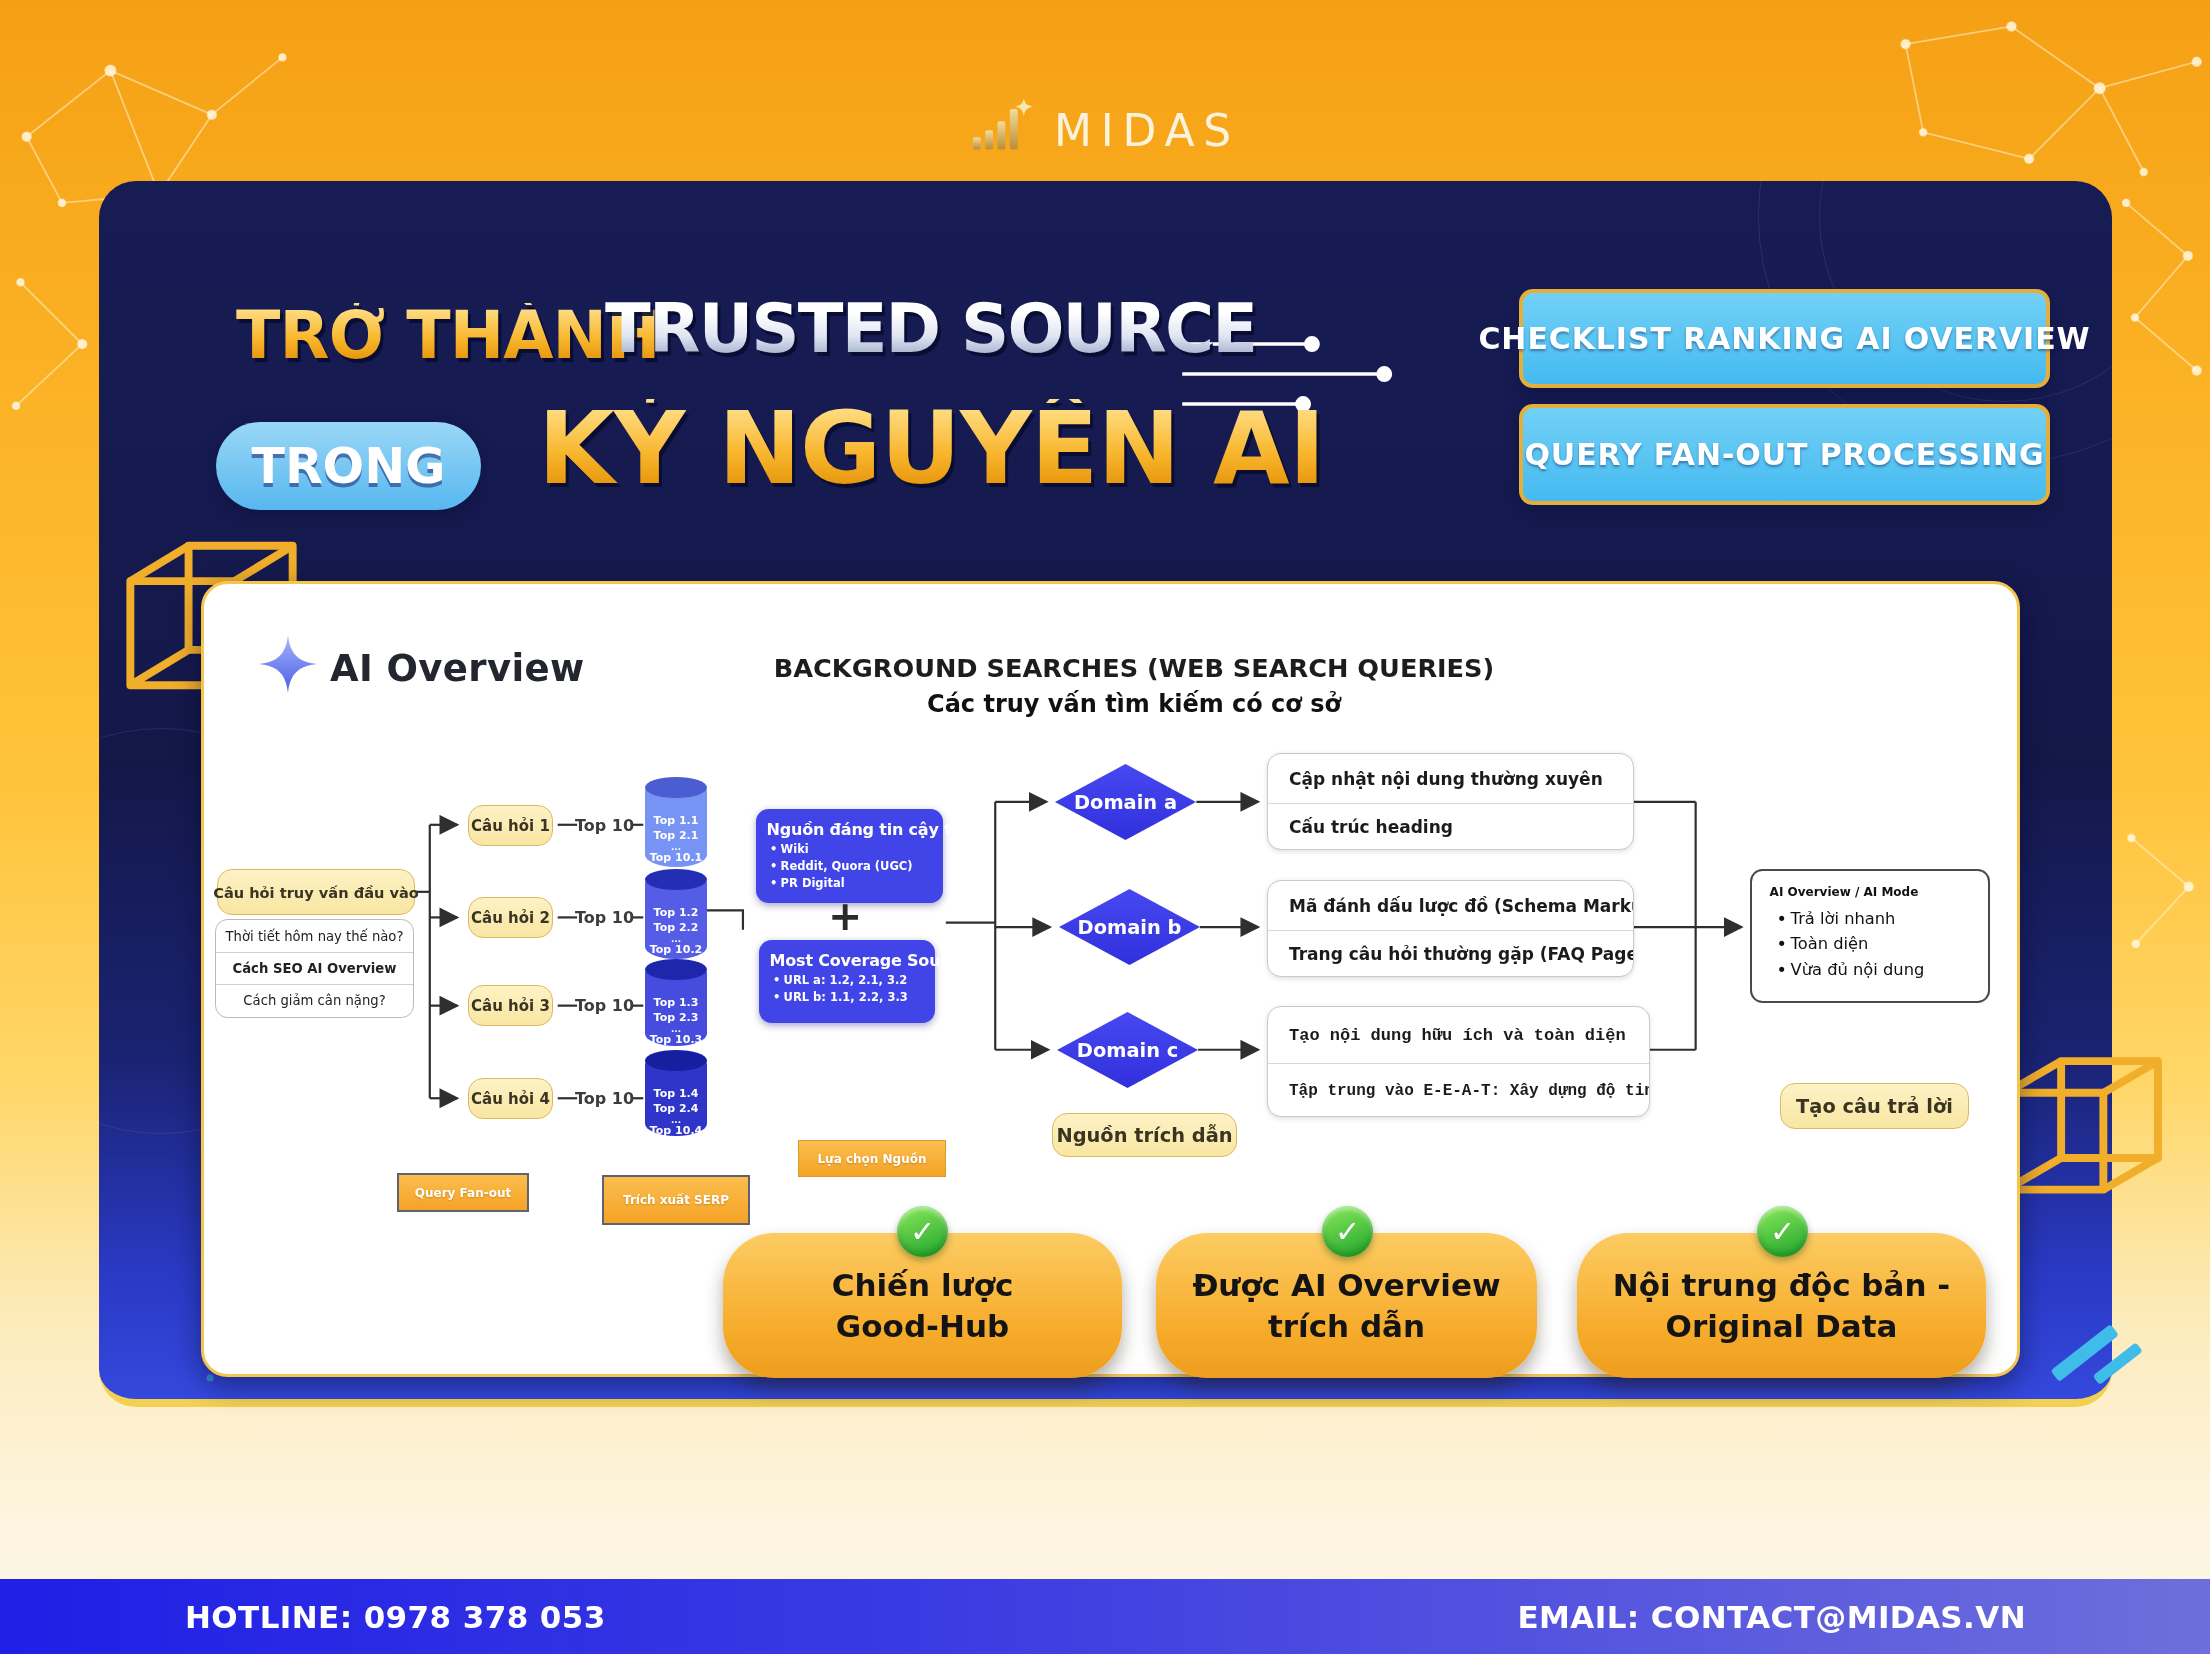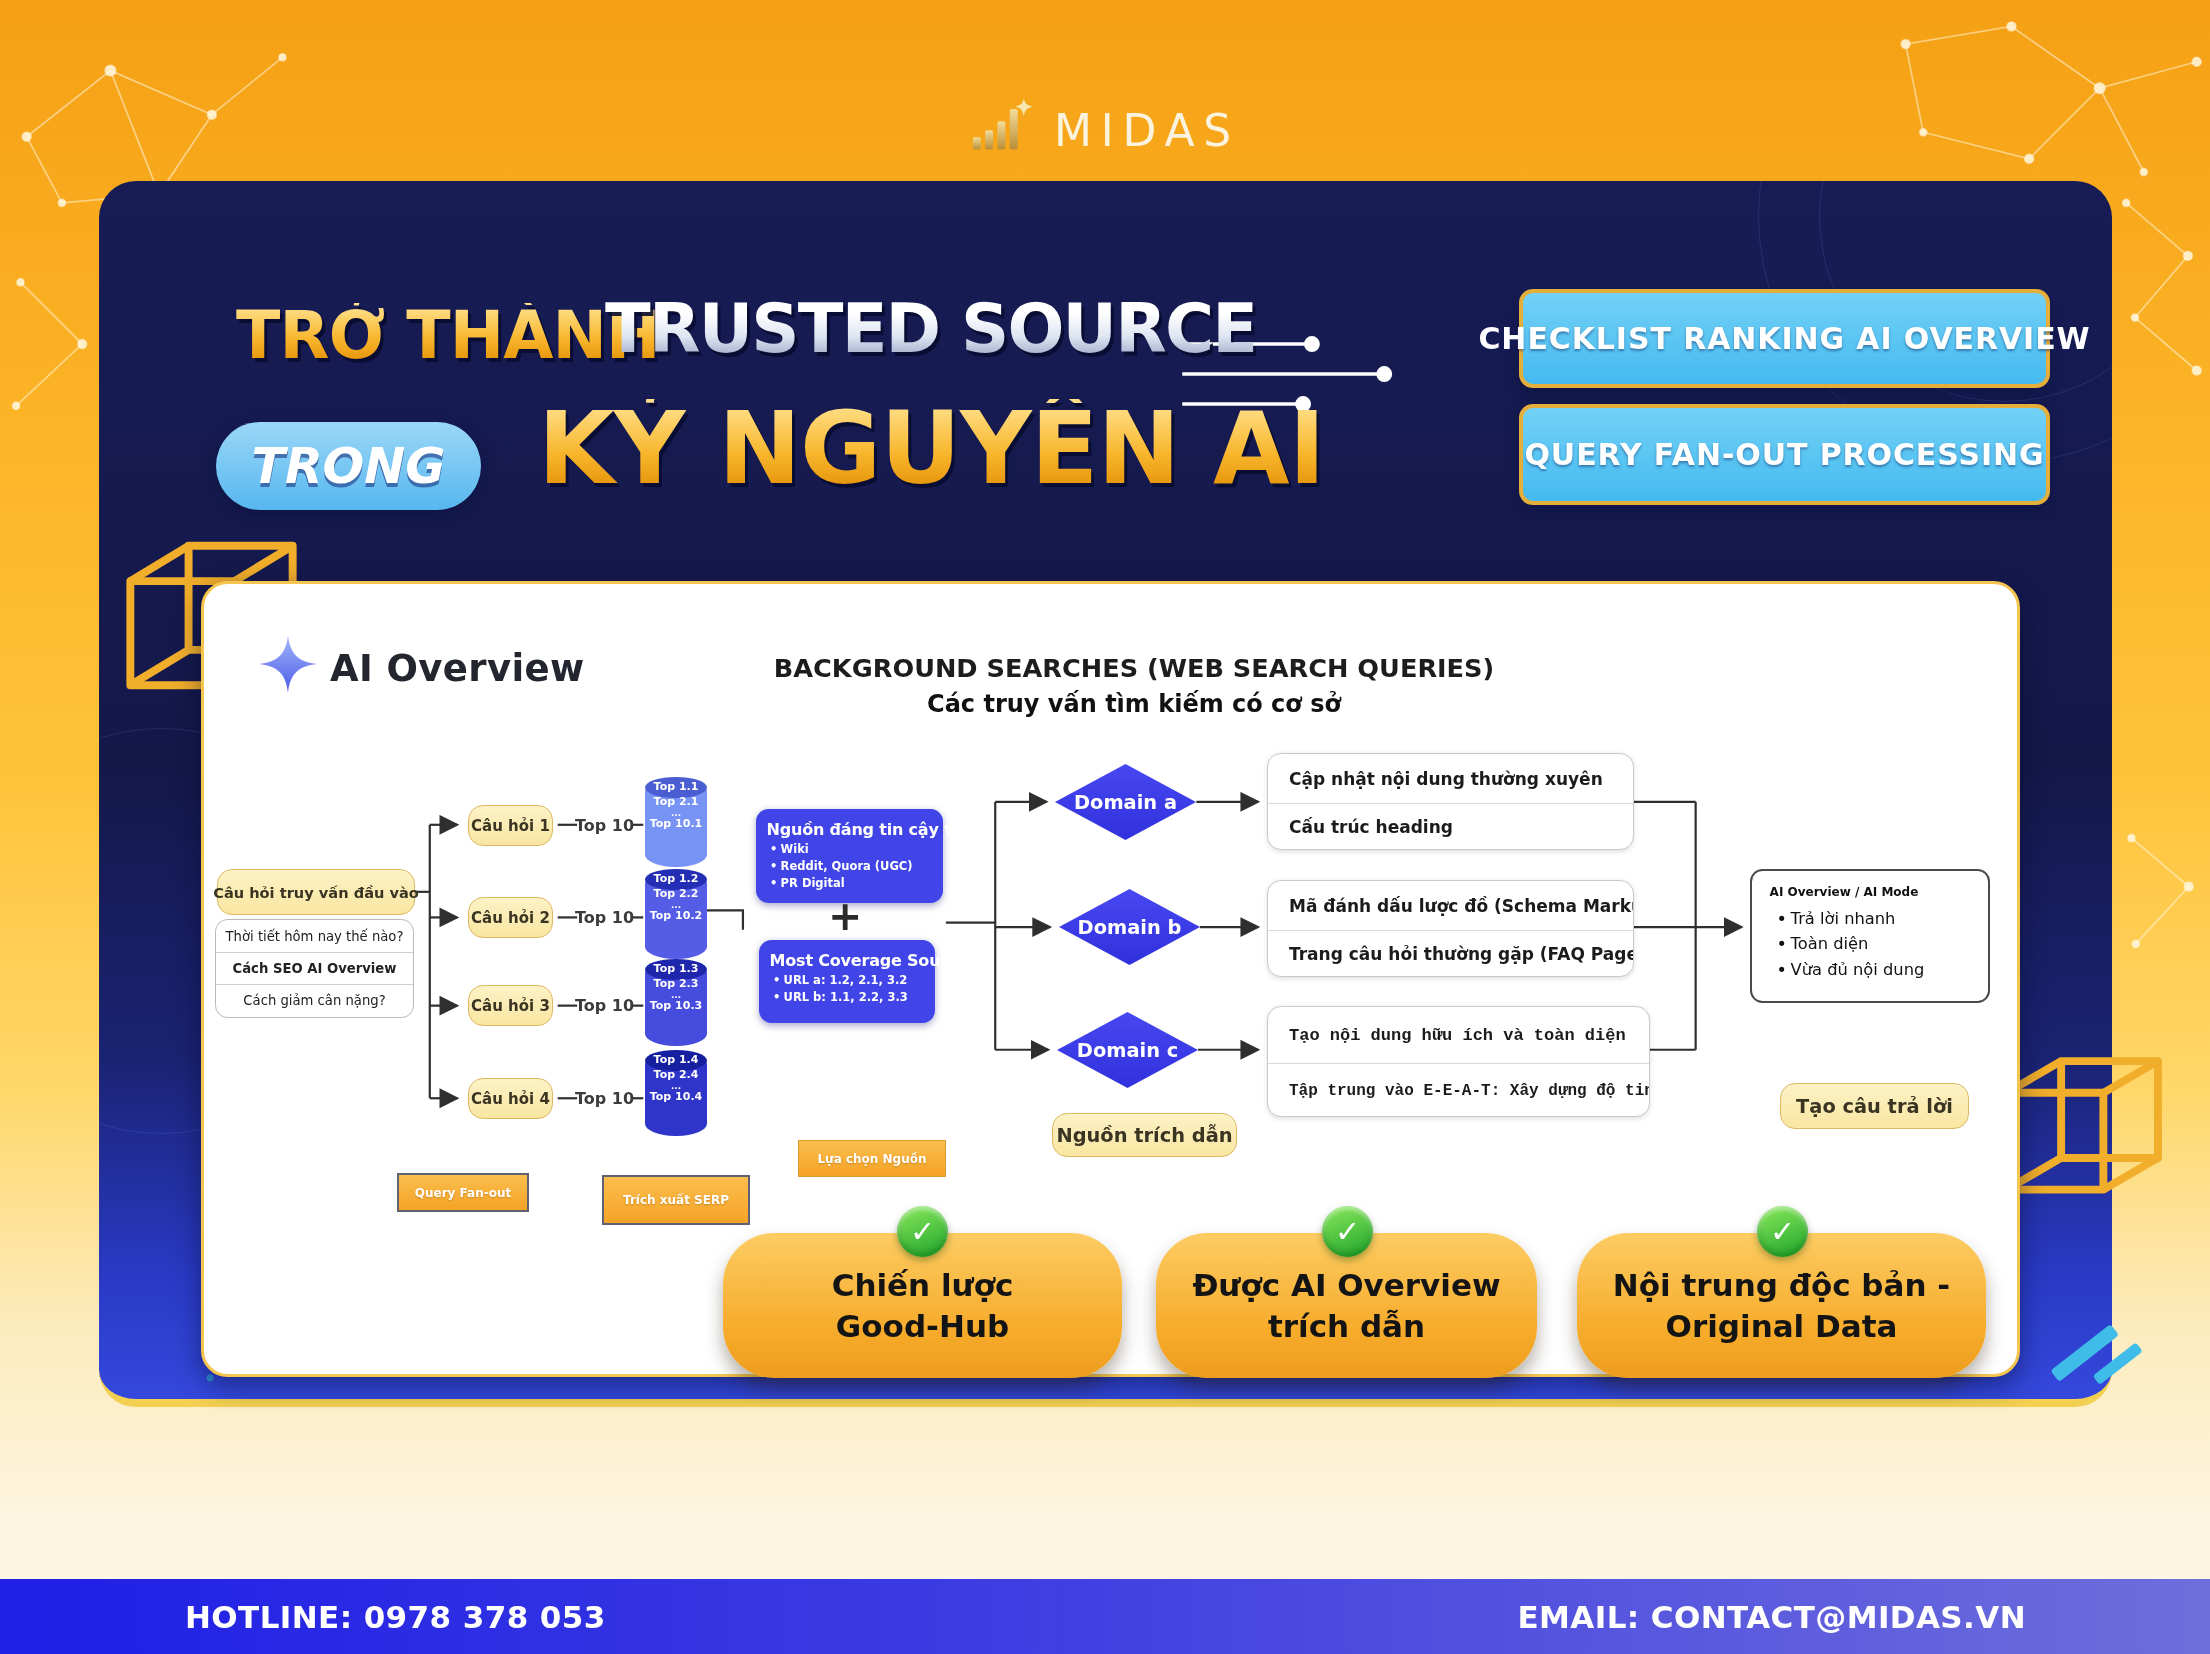--- a/index.html
+++ b/index.html
@@ -21,42 +21,42 @@
   .h-gold{position:absolute;z-index:6;font-weight:900;letter-spacing:-0.9px;line-height:1;
     background:linear-gradient(180deg,#FFE08A 5%,#F8B62D 55%,#E08A00 100%);
     -webkit-background-clip:text;background-clip:text;color:transparent;
     filter:drop-shadow(3.5px 4.4px 0 rgba(8,12,48,.9));white-space:nowrap;}
   .h-white{position:absolute;z-index:6;font-weight:900;letter-spacing:-1.8px;line-height:1;
     background:linear-gradient(180deg,#FFFFFF 25%,#DFE5F2 60%,#8E9CBE 100%);
     -webkit-background-clip:text;background-clip:text;color:transparent;
     filter:drop-shadow(3.5px 4.4px 0 rgba(8,12,48,.9));white-space:nowrap;}
   .trong{position:absolute;z-index:6;background:linear-gradient(180deg,#9AD7F7,#57B7EF);
     border-radius:62px;color:#fff;font-weight:900;display:flex;align-items:center;justify-content:center;
-    text-shadow:0 3.5px 0 rgba(20,40,120,.55);box-shadow:0 5.3px 12.4px rgba(10,15,60,.5);font-style:italic;}
+    text-shadow:0 3.5px 0 rgba(20,40,120,.55);box-shadow:0 5.3px 12.4px rgba(10,15,60,.5);}
   .cta{position:absolute;z-index:6;background:linear-gradient(180deg,#72D1F6,#45BAF0);
     border:4.4px solid #E3AE3A;border-radius:14px;color:#fff;font-weight:800;letter-spacing:0.9px;
     display:flex;align-items:center;justify-content:center;white-space:nowrap;
     text-shadow:0 1.8px 2.6px rgba(10,30,90,.45);box-shadow:0 7px 12.4px rgba(10,15,60,.45);cursor:pointer;}
   
   .white-card{left:201px;top:581px;width:1819px;height:796px;background:#fff;border:3.5px solid #F4C54F;
     border-radius:26.5px;z-index:4;box-shadow:0 8.8px 26.5px rgba(5,8,40,.45);}
   .card-title{left:330px;top:647px;z-index:6;font-size:37px;font-weight:600;color:#23262F;letter-spacing:0.4px;}
   .bg-heading{left:737px;top:653px;width:794px;text-align:center;z-index:6;font-size:25.6px;font-weight:600;color:#1d1d1d;}
   .bg-subheading{left:737px;top:690px;width:794px;text-align:center;z-index:6;font-size:24px;font-weight:700;color:#111;}
   
   .node{position:absolute;z-index:6;display:flex;align-items:center;justify-content:center;white-space:nowrap;}
   .ybox{background:linear-gradient(180deg,#FDF2C6,#F9E6A2);border:1.8px solid #DDB863;border-radius:15px;
     color:#3A3423;font-weight:600;}
   .listbox{position:absolute;z-index:6;background:#fff;border:1.8px solid #B9B9B9;border-radius:12.4px;overflow:hidden;}
   .lrow{height:32px;display:flex;align-items:center;justify-content:center;font-size:13.2px;color:#222;white-space:nowrap;}
   .lrow + .lrow{border-top:0.9px solid #CFCFCF;}
   .lrow.bold{font-weight:700;}
   .cyl{position:absolute;z-index:6;border-radius:30px/12.4px;color:#fff;font-weight:700;font-size:11px;
     line-height:1.4;text-align:center;display:flex;flex-direction:column;align-items:center;justify-content:flex-start;
-    padding-top:0;}
+    padding-top:34px;}
   .cyl::before{content:"";position:absolute;top:-1.8px;left:0;right:0;height:21px;border-radius:50%;background:var(--cap);}
   .cyl span{position:relative;z-index:1;}
   .cyl .dots{font-size:8.8px;line-height:.7;}
   .bluebox{position:absolute;z-index:6;background:#4145E8;border-radius:12.4px;color:#fff;padding:8.8px 8.8px 7px 10.6px;
     box-shadow:0 2.6px 7px rgba(20,20,120,.35);}
   .bluebox .bt{font-weight:700;font-size:16px;line-height:1.45;white-space:nowrap;letter-spacing:-0.2px;}
   .bul{position:relative;padding-left:14px;font-weight:700;font-size:11.5px;line-height:1.5;white-space:nowrap;}
   .bul::before{content:"•";position:absolute;left:3.5px;}
   .plus{position:absolute;z-index:6;font-size:41px;font-weight:700;color:#2b2b2b;line-height:1;}
   .diamond{position:absolute;z-index:6;clip-path:polygon(50% 0,100% 50%,50% 100%,0 50%);

